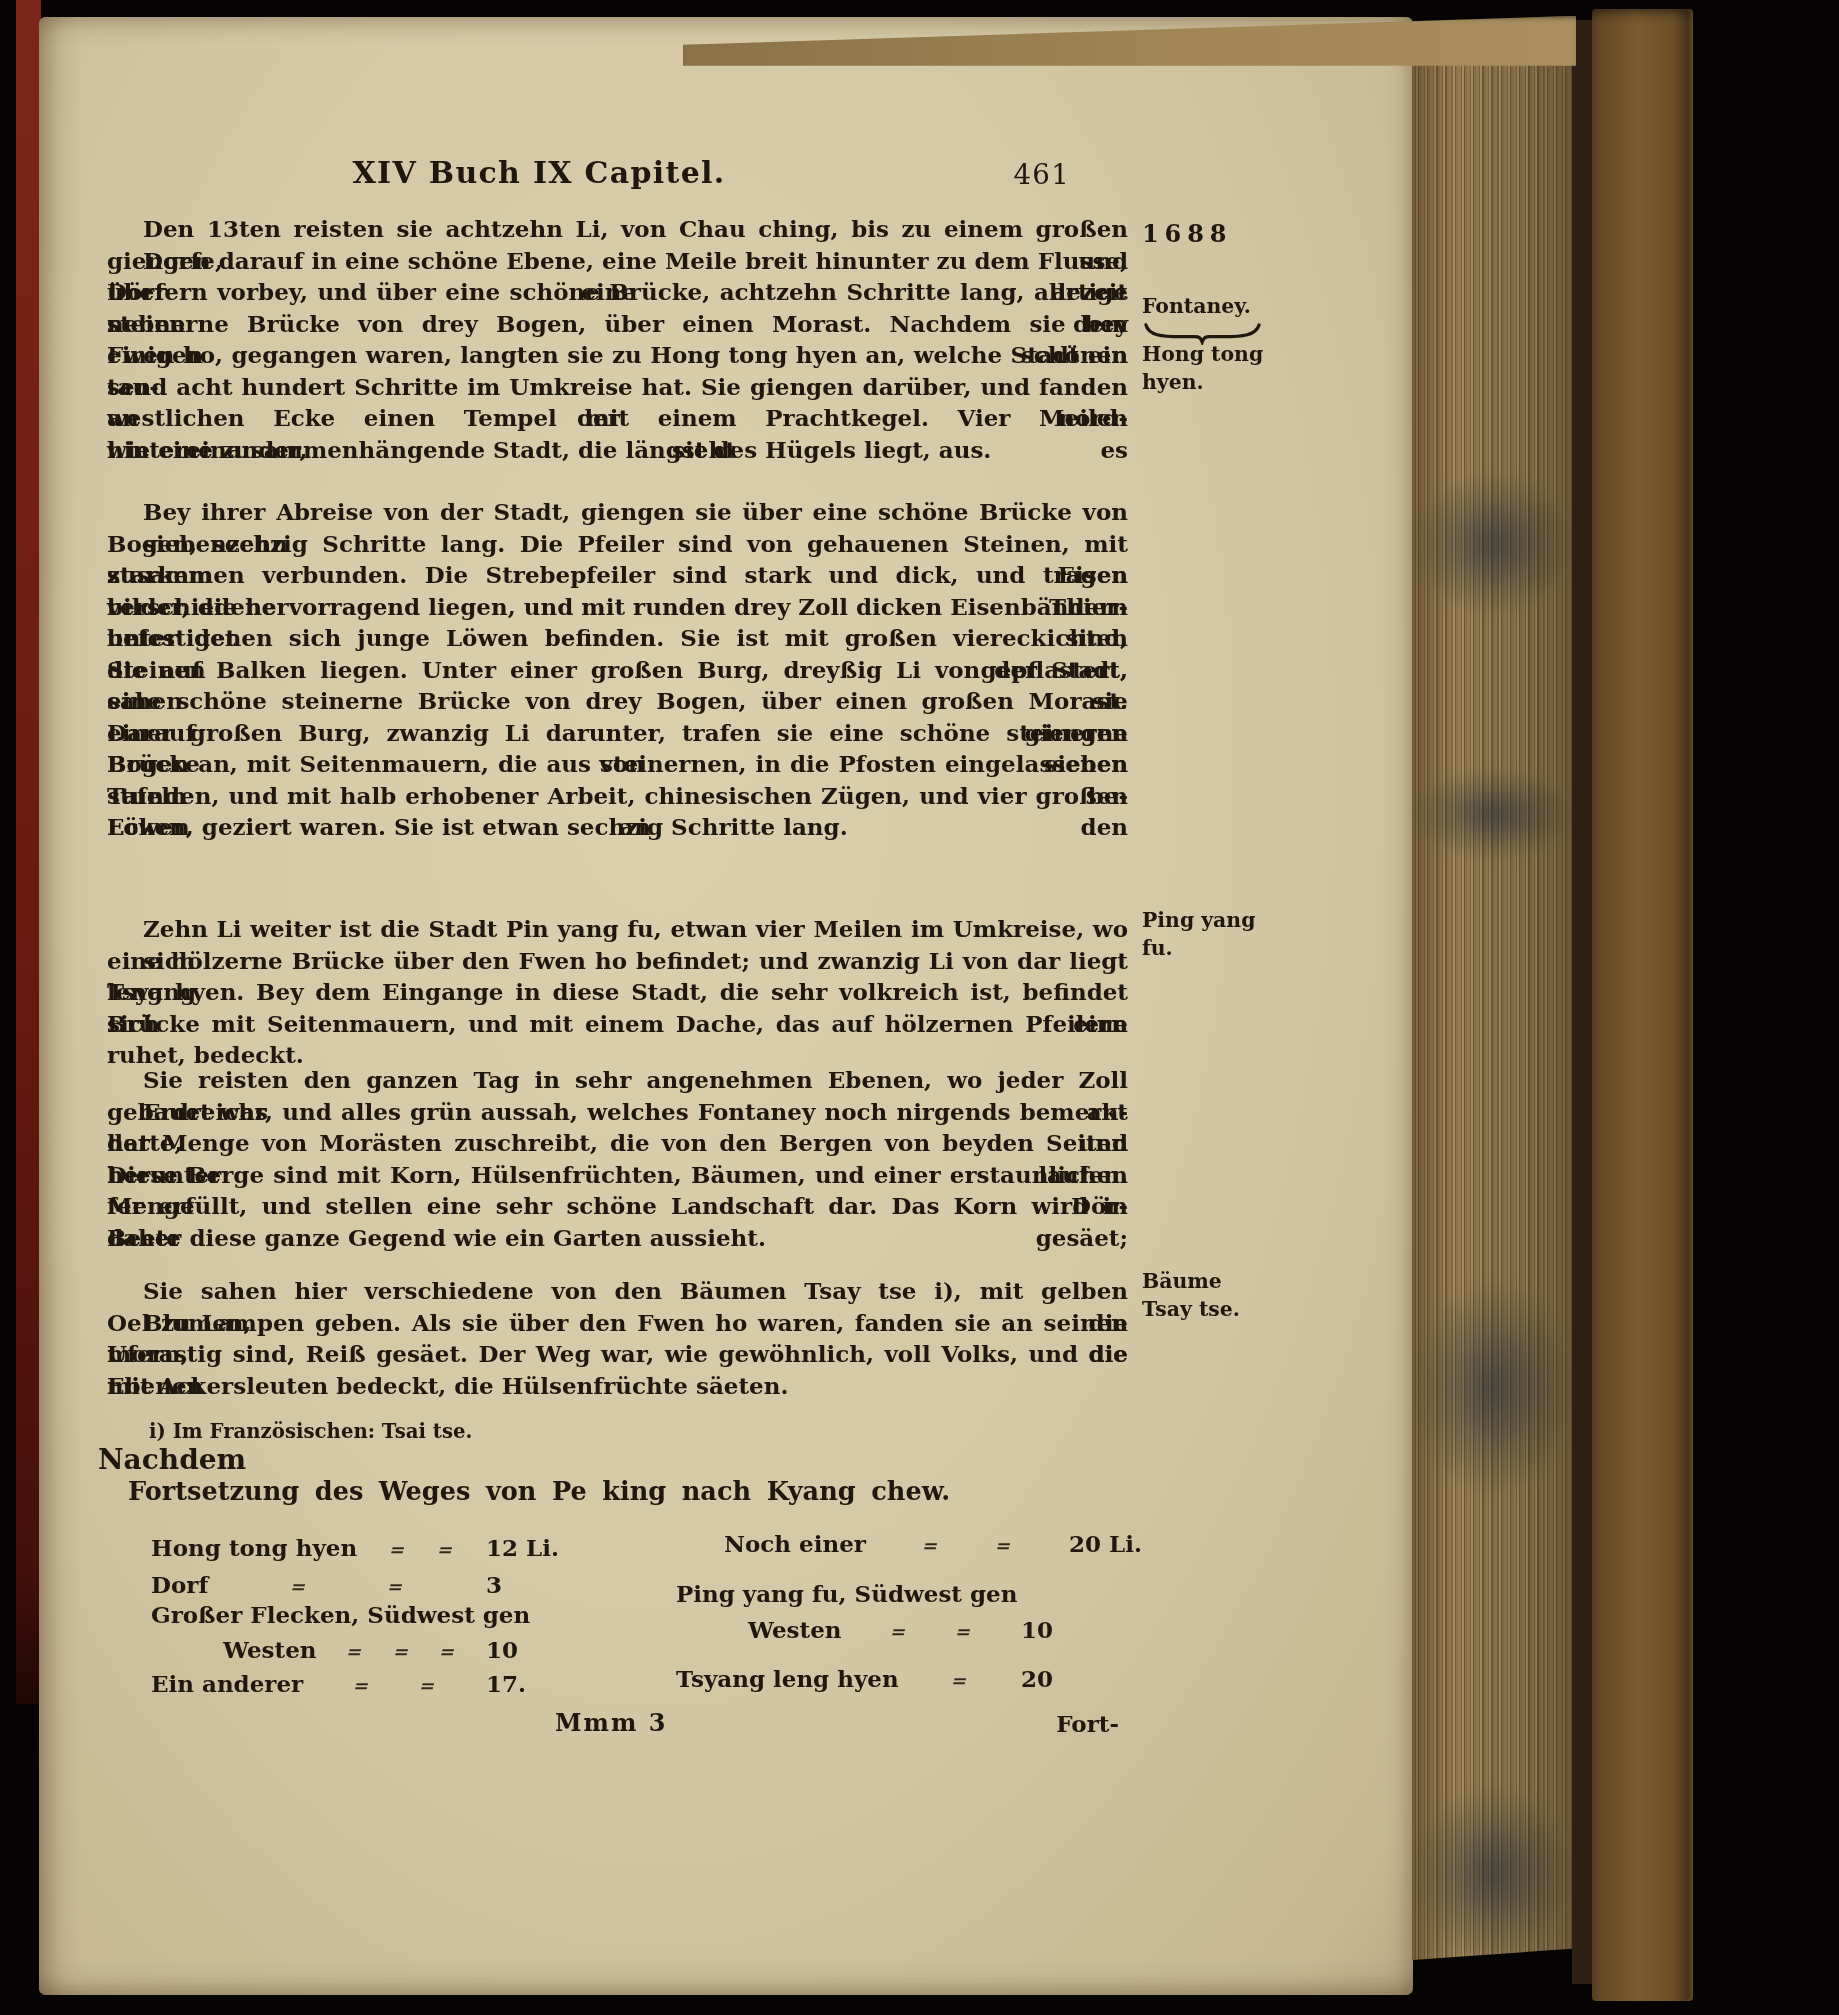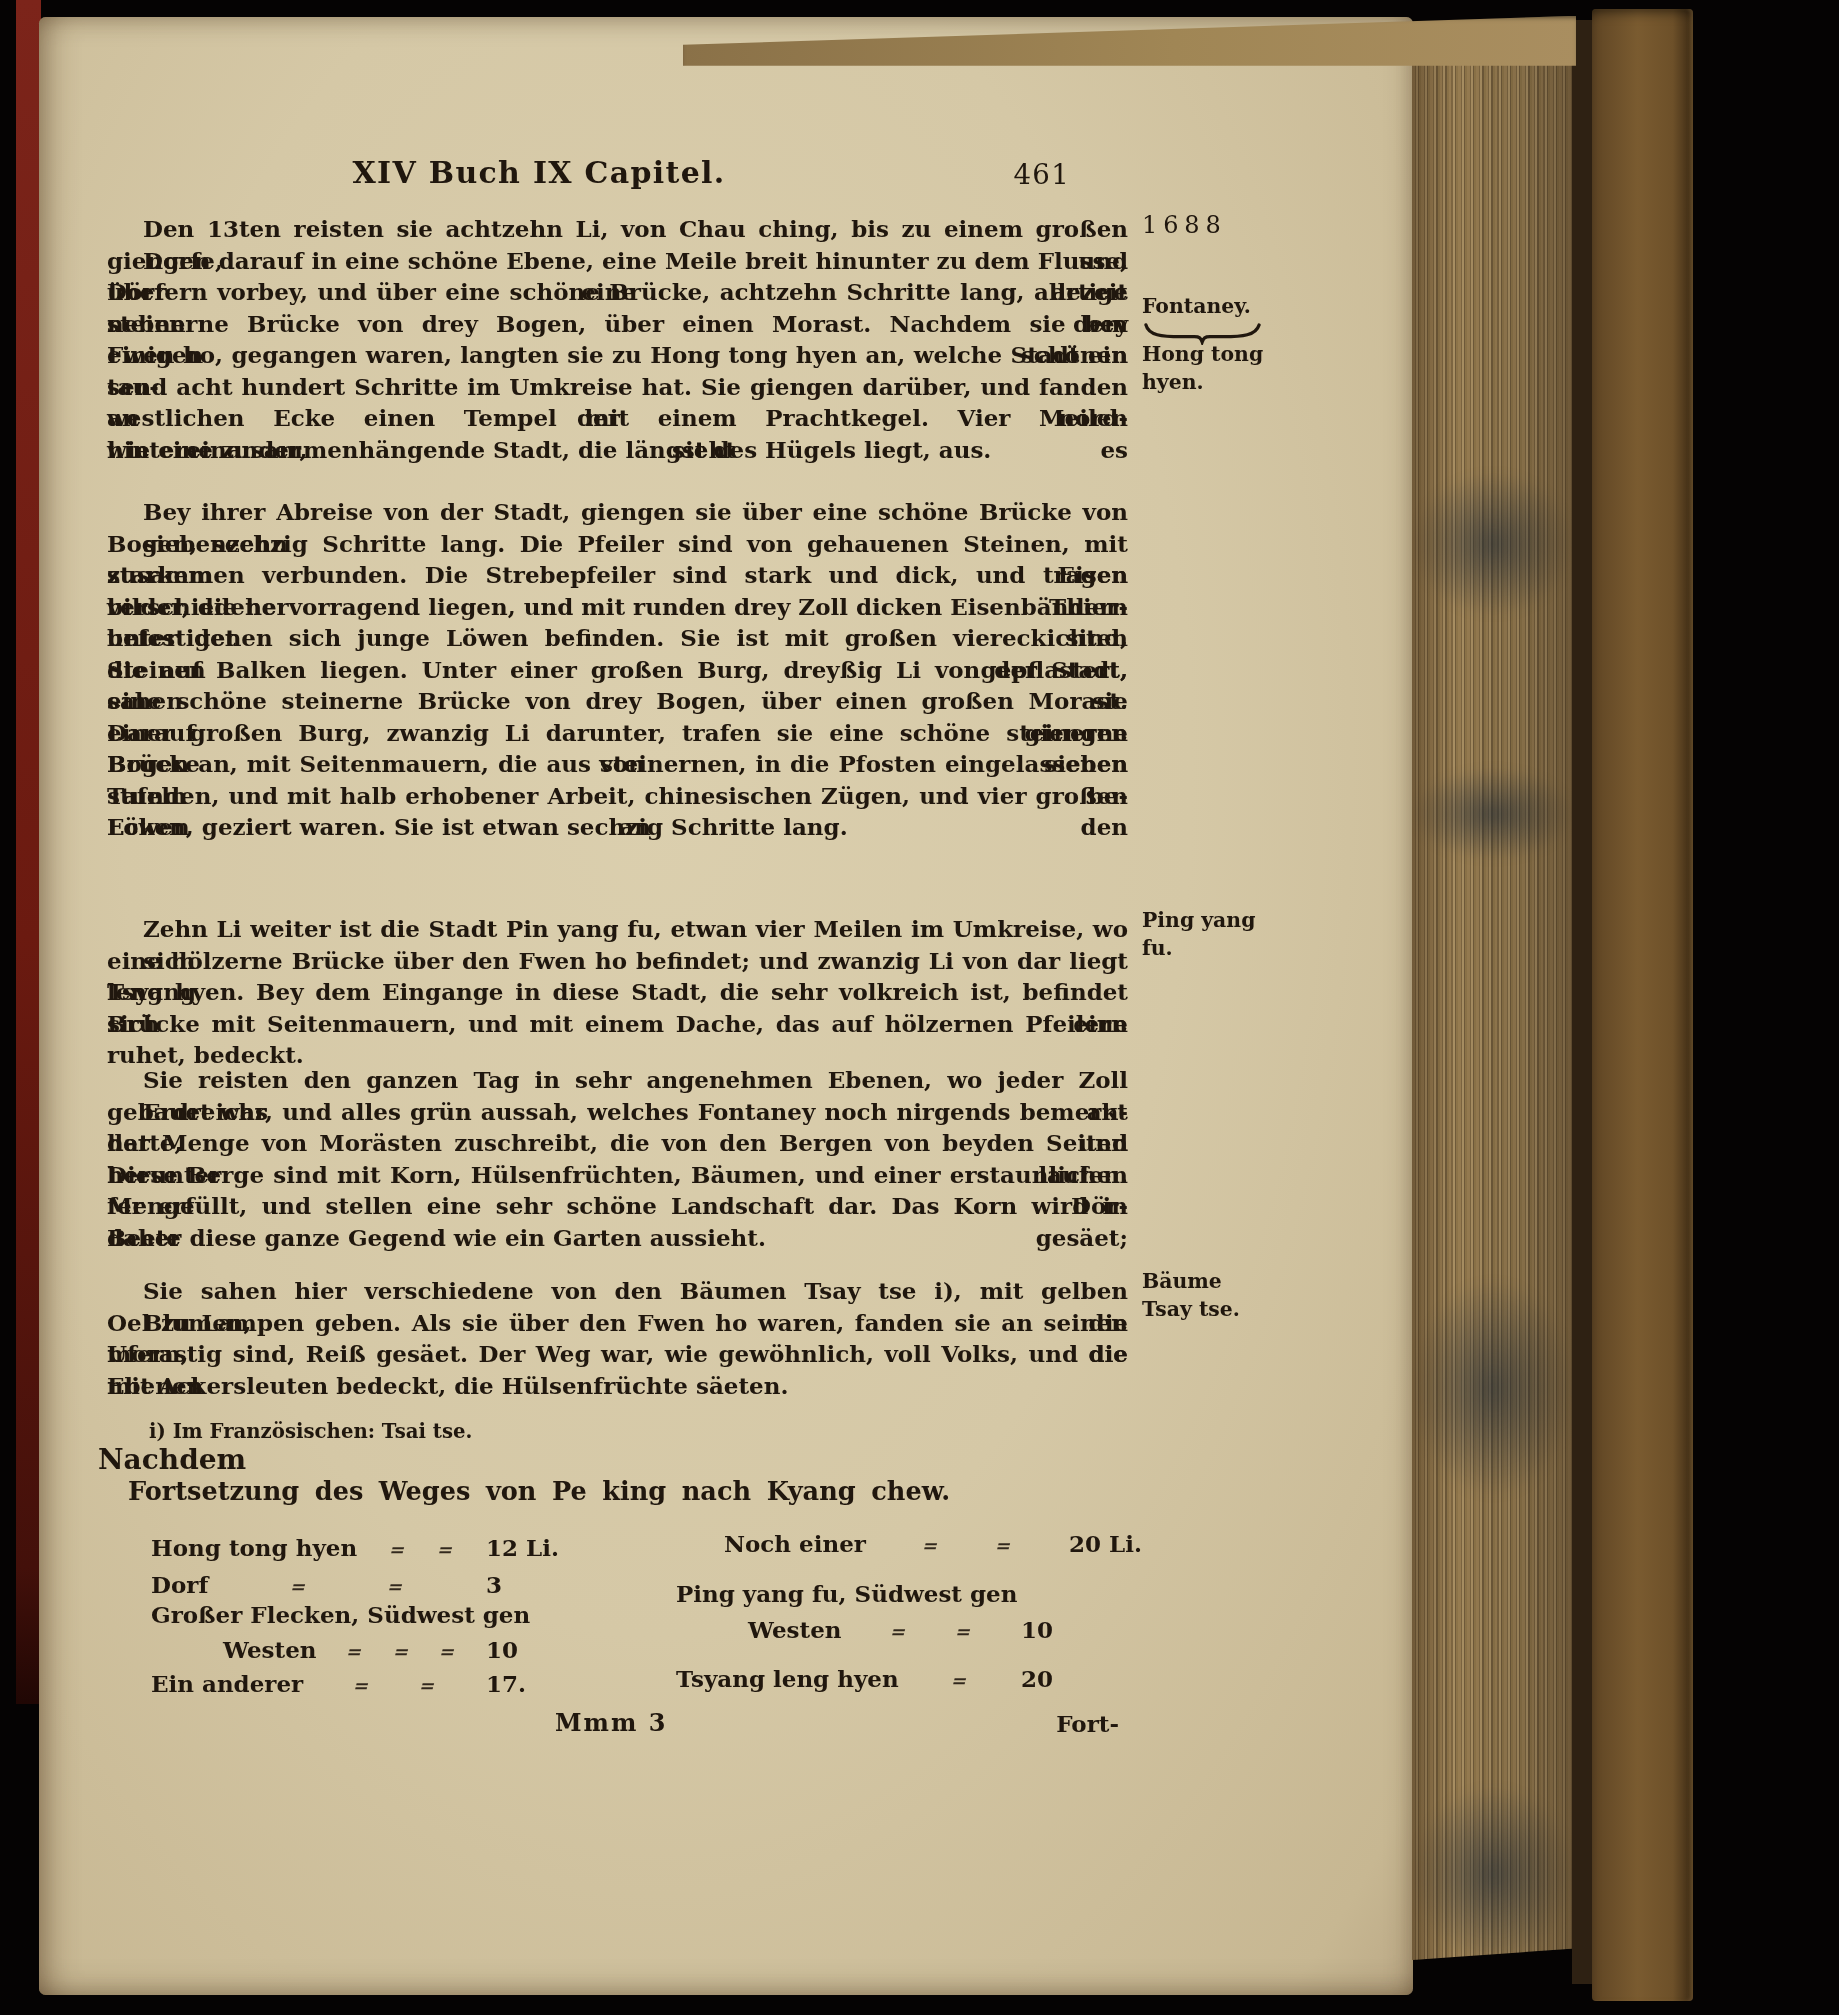--- a/index.html
+++ b/index.html
@@ -129,21 +129,21 @@
           <div class="line last">daher diese ganze Gegend wie ein Garten aussieht.</div>
         </div>
         <div class="para" style="top: 1275px;">
           <div class="line first">Sie sahen hier verschiedene von den Bäumen Tsay tse i), mit gelben Blumen, die</div>
           <div class="line">Oel zu Lampen geben.  Als sie über den Fwen ho waren, fanden sie an seinen Ufern, die</div>
           <div class="line">morastig sind, Reiß gesäet.  Der Weg war, wie gewöhnlich, voll Volks, und die Ebenen</div>
           <div class="line last">mit Ackersleuten bedeckt, die Hülsenfrüchte säeten.</div>
         </div>
       </div>
     <div id="margin-notes">
-        <div class="margin-note antiqua" style="top: 211px;">
+        <div class="margin-note antiqua" style="top: 220px; font-weight: bold;">
           <div>1688</div>
         </div>
         <div class="margin-note" style="top: 249px; margin-top: 43px;">
           <div>Fontaney.</div>
           <svg class="mn-brace" width="121" height="23.6" viewBox="0 0 185 36">
             <path d="M6 6 C10 22, 30 24, 60 24 L80 24 C88 24, 90 26, 92 32 C94 26, 96 24, 104 24 L124 24 C154 24, 174 22, 179 6" fill="none" stroke="#20170e" stroke-width="5" stroke-linecap="round"></path>
           </svg>
         </div>
         <div class="margin-note" style="top: 340px;">
           <div>Hong tong</div>

